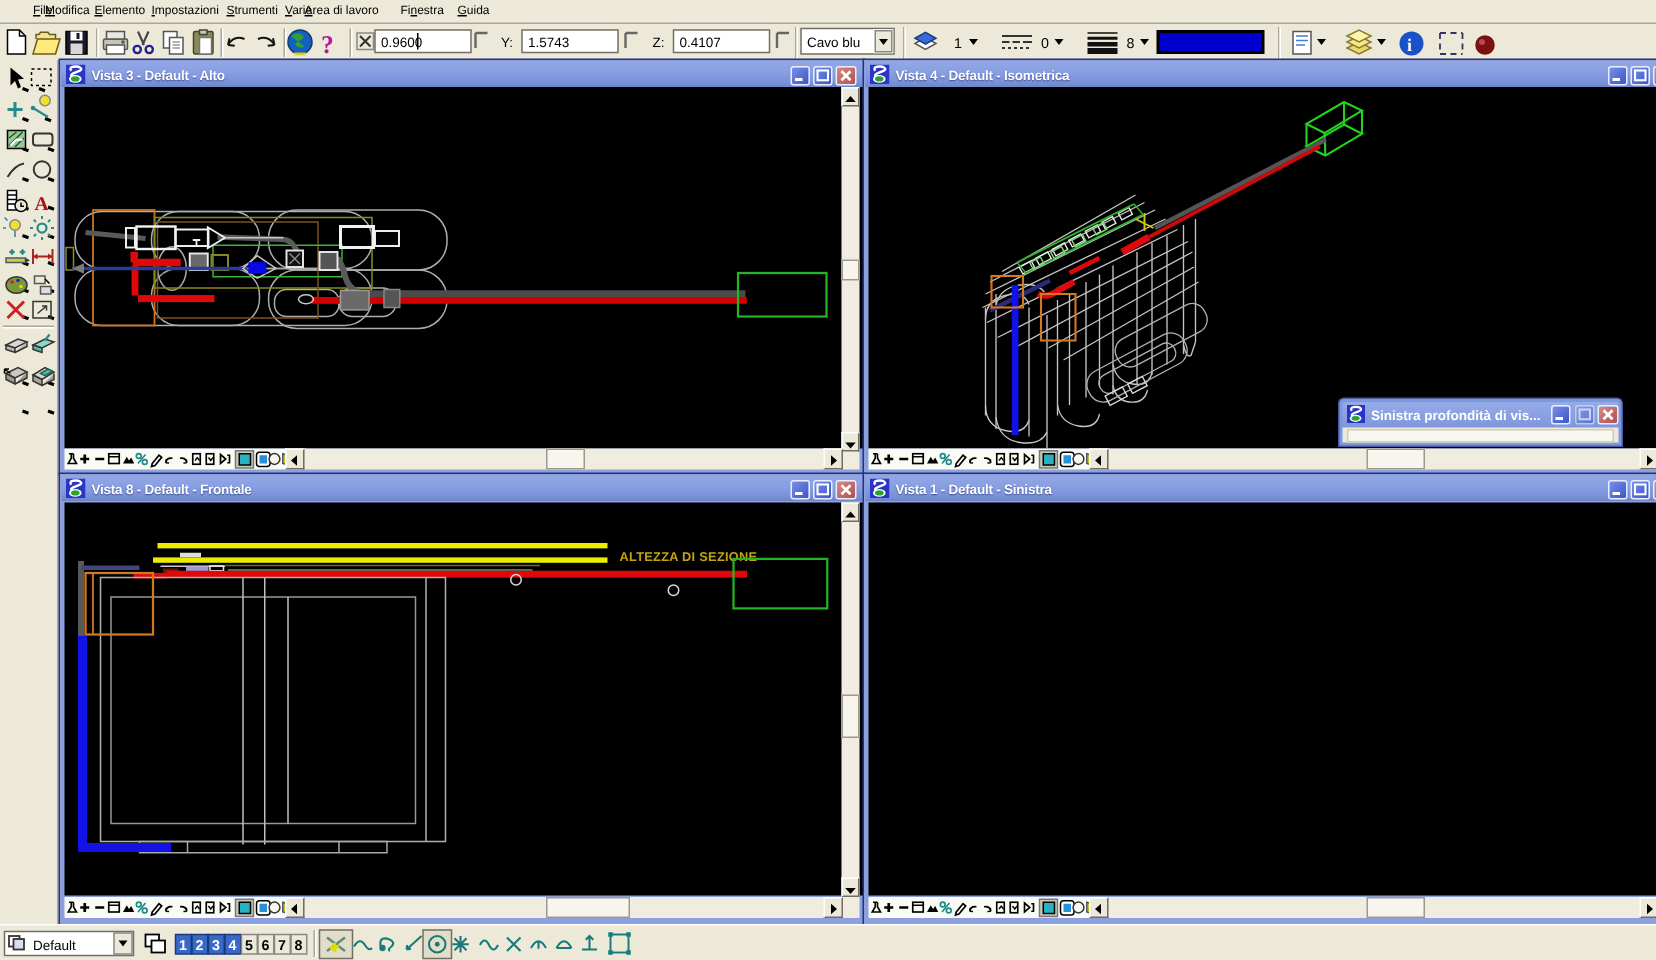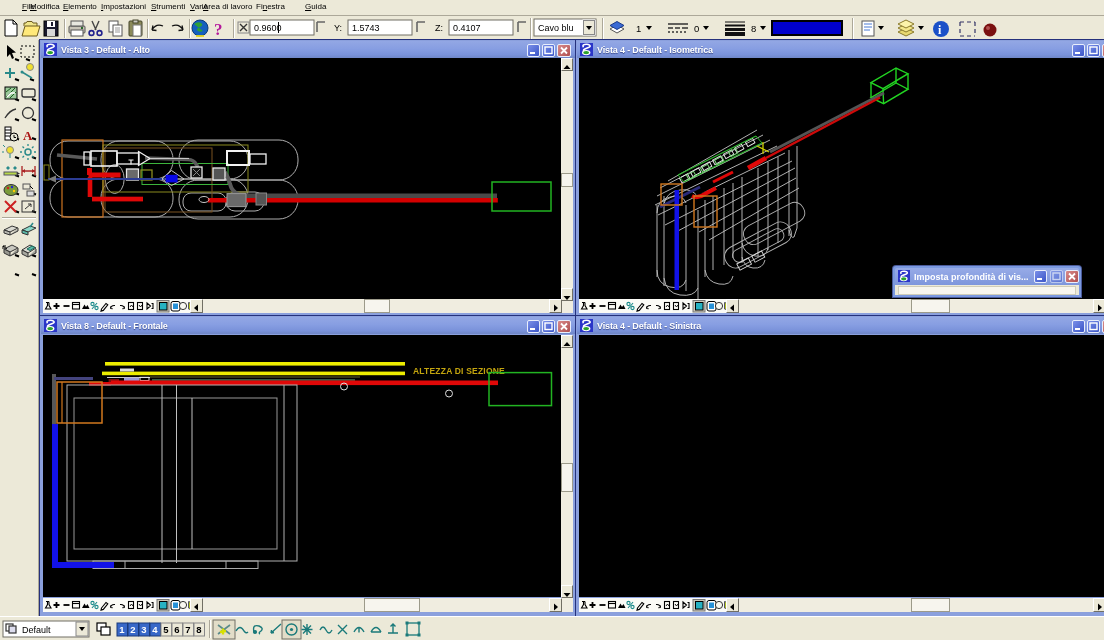--- a/index.html
+++ b/index.html
@@ -8,39 +8,39 @@
 #menubar u{text-decoration:underline;}
 .win{position:absolute;background:#8ba0dd;}
 .tbar{position:absolute;left:1px;top:1px;right:1px;height:17px;
  background:linear-gradient(180deg,#93a7e4 0%,#879ee2 45%,#7a92da 80%,#6f86c6 100%);
  color:#fff;font-size:9px;font-weight:bold;}
 .tbar .ttl{position:absolute;left:20px;top:4px;white-space:nowrap;letter-spacing:-0.15px;text-shadow:0 1px 1px #3a4a8a;}
 .wbtn{position:absolute;top:3px;width:11px;height:11px;border-radius:2px;border:1px solid #e8eefc;}
 .bmin,.bmax{background:linear-gradient(135deg,#7a90e8,#3b55c8);}
 .bclose{background:linear-gradient(135deg,#d88a8a,#b05050);}
 .wbtn svg{position:absolute;left:0;top:0;}
-.blk{position:absolute;background:#000;}
+.blk{position:absolute;background:#000;padding-left:43px;}
 .vsb{position:absolute;width:12px;background:#f0ede0;}
 .hsb{position:absolute;height:14px;background:#f0ede0;}
 .sbtn{position:absolute;background:#ece9d8;border:1px solid;border-color:#fff #716f64 #716f64 #fff;}
 .sthumb{position:absolute;background:#f7f5ee;border:1px solid #9c9a8a;}
 .vtb{position:absolute;height:14px;background:#fbfbf6;border-right:1px solid #9c9a8a;}
 #statusbar{left:0;top:616px;width:1104px;height:24px;background:#ece9d8;border-top:1px solid #fff;}
 </style></head>
 <body>
 
 <div class="abs" id="menubar">
 <span style="left:22px"><u>F</u>ile</span>
 <span style="left:30px"><u>M</u>odifica</span>
 <span style="left:63px"><u>E</u>lemento</span>
 <span style="left:101px"><u>I</u>mpostazioni</span>
 <span style="left:151px"><u>S</u>trumenti</span>
 <span style="left:190px"><u>V</u>arie</span>
 <span style="left:203px"><u>A</u>rea di lavoro</span>
-<span style="left:256px">Fi<u>n</u>estra</span>
+<span style="left:267px">Fi<u>n</u>estra</span>
 <span style="left:305px"><u>G</u>uida</span>
 </div>
 <div class="abs" style="left:0;top:15px;width:1104px;height:1px;background:#aca899"></div>
 
 <div class="abs" id="toolbar" style="left:0;top:16px;width:1104px;height:24px;background:#ece9d8;">
 <svg width="1104" height="24" style="position:absolute;left:0;top:0">
 
  <path d="M5,4 h8 l4,4 v12 h-12 z" fill="#fff" stroke="#000" stroke-width="1"></path>
  <path d="M13,4 v4 h4" fill="none" stroke="#000"></path>
 
@@ -517,21 +517,21 @@
  <rect x="82" y="126" width="21" height="21" fill="none" stroke="#d2781e" stroke-width="1.4"></rect>
  <rect x="115" y="138" width="23" height="31" fill="none" stroke="#d2781e" stroke-width="1.4"></rect>
 </svg>
 </div>
 
 <div class="abs" style="left:893px;top:266px;width:188px;height:31px;background:#7b99e0;border-radius:3px 3px 0 0;box-shadow:0 0 0 1px #4a5a9a;">
  <div style="position:absolute;left:2px;top:2px;right:2px;height:17px;background:linear-gradient(180deg,#97abe7,#7e96dc);border-radius:2px 2px 0 0;">
   <svg width="12" height="12" style="position:absolute;left:3px;top:2px">
         <use href="#mslogo"></use>
       </svg>
-  <span style="position:absolute;left:19px;top:4px;color:#fff;font-size:9px;font-weight:bold;white-space:nowrap">Imposta profondità di vis...</span>
+  <span style="position:absolute;left:19px;top:4px;color:#fff;font-size:9px;font-weight:bold;white-space:nowrap">Sinistra profondità di vis...</span>
   <div class="wbtn bmin" style="left:139px;top:2px">
         <svg width="11" height="11">
           <path d="M2,8 h5" stroke="#fff" stroke-width="2"></path>
         </svg>
       </div>
   <div class="wbtn bmax" style="left:155px;top:2px;opacity:0.55">
         <svg width="11" height="11">
           <rect x="2" y="2" width="7" height="6.5" fill="none" stroke="#fff" stroke-width="1.4"></rect>
         </svg>
       </div>
@@ -647,21 +647,21 @@
         <path d="M3,6 l4,-3.5 v7 z" fill="#000"></path>
       </svg></div>
  <div class="sthumb" style="left:161px;top:0;width:54px;height:12px"></div>
  <div class="sbtn" style="left:346px;top:0;width:11px;height:12px"><svg width="11" height="12">
         <path d="M8,6 l-4,-3.5 v7 z" fill="#000"></path>
       </svg></div>
 </div>
 
 <div class="win" style="left:576px;top:316px;width:528px;height:300px;outline:1px solid #25317c;">
   <div class="tbar">
-      <span class="ttl">Vista 4 - Default - Sinistra</span>
+      <span class="ttl">Vista 1 - Default - Sinistra</span>
     <svg width="13" height="13" style="position:absolute;left:3px;top:2px">
         <use href="#mslogo"></use>
       </svg>
     <div class="wbtn bmin" style="left:495px">
         <svg width="11" height="11">
           <path d="M2,8 h5" stroke="#fff" stroke-width="2"></path>
         </svg>
       </div>
     <div class="wbtn bmax" style="left:510px">
         <svg width="11" height="11">

